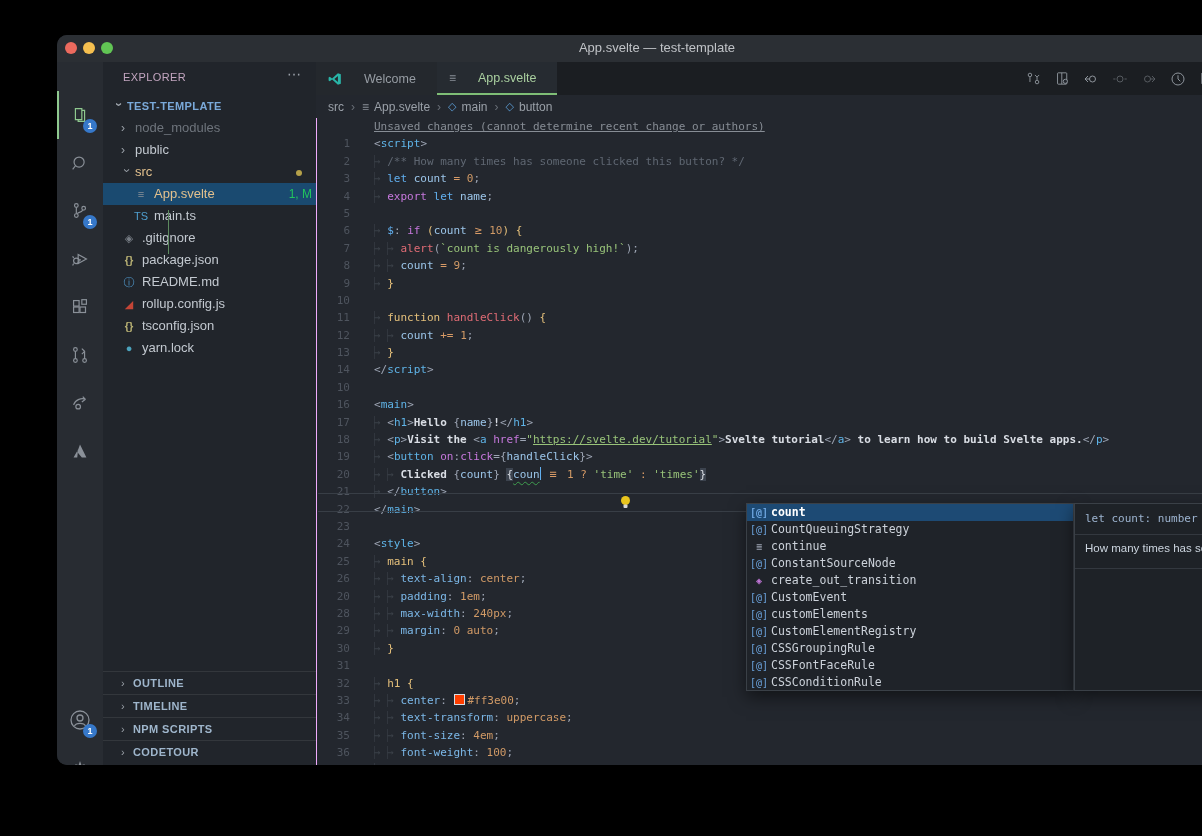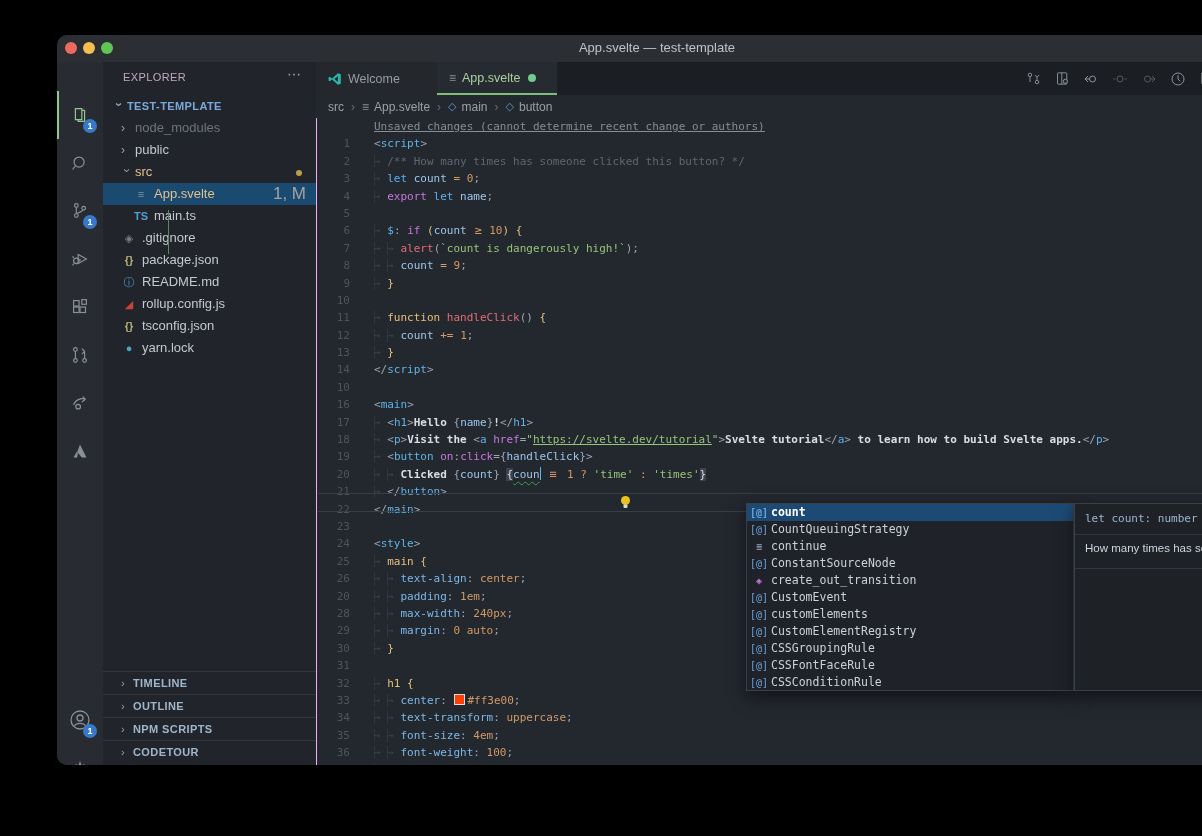--- a/index.html
+++ b/index.html
@@ -26,34 +26,34 @@
   .sb-header .dots{position:absolute;right:14px;top:4px;color:#9aa0a8;font-size:14px;letter-spacing:1px;}
   .tree{position:absolute;left:0;top:33px;width:100%;}
   .trow{position:relative;height:22px;line-height:22px;font-size:13px;color:#c3c9d0;white-space:nowrap;}
   .trow .chev{display:inline-block;width:10px;color:#9aa0a8;font-size:12px;margin-right:4px;transform-origin:45% 55%;}
   .trow .chev.open{transform:rotate(90deg);}
   .trow .fi{display:inline-block;width:16px;margin-right:5px;text-align:center;font-size:11px;}
   .trow.root{font-weight:bold;color:#7aa9d9;font-size:11px;letter-spacing:.4px;}
   .trow.dim{color:#6e747c;}
   .trow.gitmod{color:#e2c08d;}
   .trow.sel{background:#1a4a70;}
-  .trow .right{position:absolute;right:10px;top:0;color:#a3a3a3;font-size:17px;}
+  .trow .right{position:absolute;right:4px;top:0;color:#22c55e;font-size:12px;}
   .trow .dotmark{position:absolute;right:14px;top:9px;width:6px;height:6px;border-radius:50%;background:#b5a14a;}
-  .fi-svelte{color:#8a9098;} .fi-ts{color:#4f9fd0;font-weight:bold;font-size:9px;}
+  .fi-svelte{color:#8a9098;} .fi-ts{color:#4f9fd0;font-weight:normal;font-size:9px;}
   .fi-git{color:#777d85;} .fi-brace{color:#b5ae72;font-size:10px;font-weight:bold;}
   .fi-info{color:#5096c8;} .fi-rollup{color:#c44536;font-size:9px;} .fi-yarn{color:#4ba3bd;}
   .green-guide{position:absolute;left:65px;top:148px;width:1px;height:44px;background:#5d8a5f;}
   .sections{position:absolute;left:0;bottom:2px;width:100%;}
   .srow{height:22px;line-height:22px;border-top:1px solid #33373c;font-size:11px;font-weight:bold;
     color:#9fb6cc;letter-spacing:.4px;padding-left:18px;}
   .srow .chev{display:inline-block;width:12px;color:#9aa0a8;font-weight:normal;}
   
   .editorzone{position:absolute;left:259px;top:27px;right:0;bottom:0;}
   .tabsrow{position:absolute;left:0;top:0;right:0;height:33px;background:#1b1e22;}
-  .tab{position:absolute;top:0;height:33px;display:flex;align-items:center;padding:0 12px;font-size:12.5px;box-sizing:border-box;}
+  .tab{position:absolute;top:0;height:33px;display:flex;align-items:center;padding:0 12px;font-size:12.5px;box-sizing:border-box;gap:16px;}
   .tab .ticon{margin-right:6px;display:flex;}
   .tab.inactive{left:0;width:121px;background:#24282d;color:#969ca3;}
   .tab.active{left:121px;width:120px;background:#262b31;color:#a9cf9f;border-bottom:2px solid #7fbe76;}
   .tab .mdot{width:8px;height:8px;border-radius:50%;background:#73c991;margin-left:8px;}
   .tab .lines-ic{color:#8a9098;font-size:12px;margin-right:6px;}
   .toolbar{position:absolute;right:10px;top:0;height:33px;display:flex;align-items:center;gap:7px;}
   .tb-ic{width:22px;height:22px;display:flex;align-items:center;justify-content:center;}
   .tb-ic svg{stroke:#9aa0a8;fill:none;stroke-width:1.2;}
   .tb-ic.dim svg{stroke:#5c6167;}
   .breadcrumbs{position:absolute;left:0;top:33px;right:0;height:23px;background:#23272e;
@@ -202,22 +202,22 @@
         <div class="trow"><span style="padding-left: 30px;"></span><span class="fi fi-ts">TS</span><span>main.ts</span></div>
         <div class="trow"><span style="padding-left: 18px;"></span><span class="fi fi-git">◈</span><span>.gitignore</span></div>
         <div class="trow"><span style="padding-left: 18px;"></span><span class="fi fi-brace">{}</span><span>package.json</span></div>
         <div class="trow"><span style="padding-left: 18px;"></span><span class="fi fi-info">ⓘ</span><span>README.md</span></div>
         <div class="trow"><span style="padding-left: 18px;"></span><span class="fi fi-rollup">◢</span><span>rollup.config.js</span></div>
         <div class="trow"><span style="padding-left: 18px;"></span><span class="fi fi-brace">{}</span><span>tsconfig.json</span></div>
         <div class="trow"><span style="padding-left: 18px;"></span><span class="fi fi-yarn">●</span><span>yarn.lock</span></div>
       </div>
     <div class="green-guide"></div>
     <div class="sections" id="sections">
+        <div class="srow"><span class="chev">›</span><span>OUTLINE</span></div>
         <div class="srow"><span class="chev">›</span><span>TIMELINE</span></div>
-        <div class="srow"><span class="chev">›</span><span>OUTLINE</span></div>
         <div class="srow"><span class="chev">›</span><span>NPM SCRIPTS</span></div>
         <div class="srow"><span class="chev">›</span><span>CODETOUR</span></div>
       </div>
   </div>
 
   <div class="editorzone">
     <div class="tabsrow">
       <div class="tab inactive">
         <span class="ticon">
           <svg width="14" height="14" viewBox="0 0 24 24">

